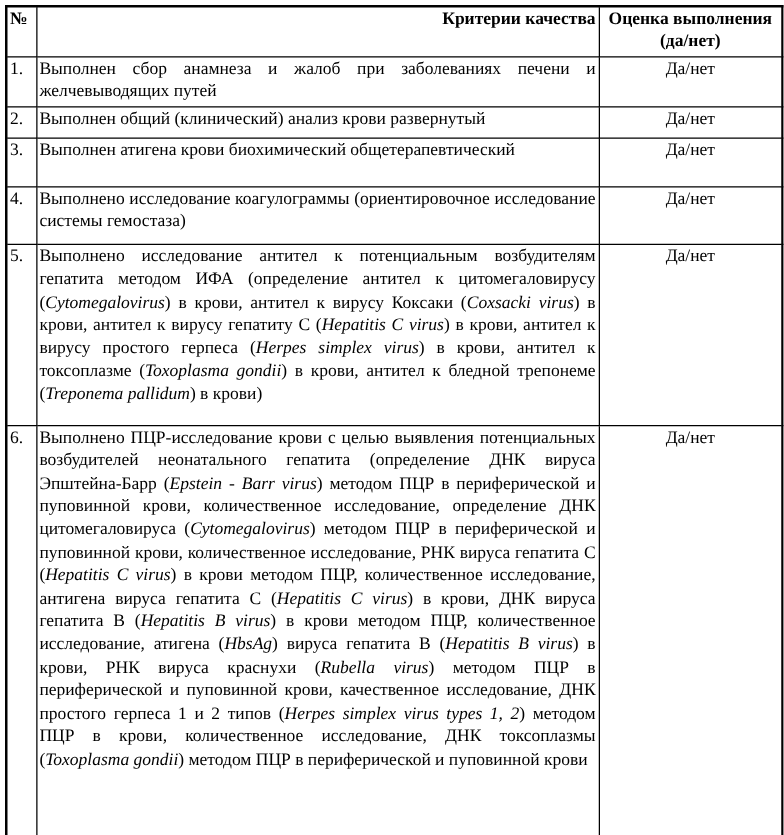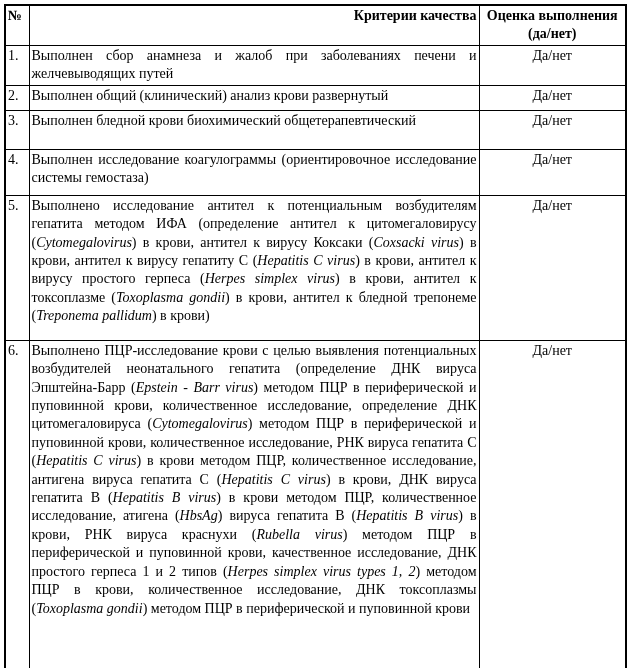--- a/index.html
+++ b/index.html
@@ -73,26 +73,26 @@
           <td class="crit"><span>Выполнен сбор анамнеза и жалоб при заболеваниях печени и желчевыводящих путей</span></td>
           <td class="score">Да/нет</td>
         </tr>
         <tr>
           <td class="num">2.</td>
           <td class="crit"><span>Выполнен общий (клинический) анализ крови развернутый</span></td>
           <td class="score">Да/нет</td>
         </tr>
         <tr>
           <td class="num">3.</td>
-          <td class="crit"><span>Выполнен бледной крови биохимический общетерапевтический</span></td>
+          <td class="crit"><span>Выполнен атигена крови биохимический общетерапевтический</span></td>
           <td class="score">Да/нет</td>
         </tr>
         <tr>
           <td class="num">4.</td>
-          <td class="crit"><span>Выполнен исследование коагулограммы (ориентировочное исследование системы гемостаза)</span></td>
+          <td class="crit"><span>Выполнено исследование коагулограммы (ориентировочное исследование системы гемостаза)</span></td>
           <td class="score">Да/нет</td>
         </tr>
         <tr>
           <td class="num">5.</td>
           <td class="crit"><span>Выполнено исследование антител к потенциальным возбудителям гепатита методом ИФА (определение антител к цитомегаловирусу (</span><em>Cytomegalovirus</em><span>) в крови, антител к вирусу Коксаки (</span><em>Coxsacki virus</em><span>) в крови, антител к вирусу гепатиту С (</span><em>Hepatitis C virus</em><span>) в крови, антител к вирусу простого герпеса (</span><em>Herpes simplex virus</em><span>) в крови, антител к токсоплазме (</span><em>Toxoplasma gondii</em><span>) в крови, антител к бледной трепонеме (</span><em>Treponema pallidum</em><span>) в крови)</span></td>
           <td class="score">Да/нет</td>
         </tr>
         <tr>
           <td class="num">6.</td>
           <td class="crit"><span>Выполнено ПЦР-исследование крови с целью выявления потенциальных возбудителей неонатального гепатита (определение ДНК вируса Эпштейна-Барр (</span><em>Epstein - Barr virus</em><span>) методом ПЦР в периферической и пуповинной крови, количественное исследование, определение ДНК цитомегаловируса (</span><em>Cytomegalovirus</em><span>) методом ПЦР в периферической и пуповинной крови, количественное исследование, РНК вируса гепатита С (</span><em>Hepatitis C virus</em><span>) в крови методом ПЦР, количественное исследование, антигена вируса гепатита С (</span><em>Hepatitis C virus</em><span>) в крови, ДНК вируса гепатита В (</span><em>Hepatitis B virus</em><span>) в крови методом ПЦР, количественное исследование, атигена (</span><em>HbsAg</em><span>) вируса гепатита В (</span><em>Hepatitis B virus</em><span>) в крови, РНК вируса краснухи (</span><em>Rubella virus</em><span>) методом ПЦР в периферической и пуповинной крови, качественное исследование, ДНК простого герпеса 1 и 2 типов (</span><em>Herpes simplex virus types 1, 2</em><span>) методом ПЦР в крови, количественное исследование, ДНК токсоплазмы (</span><em>Toxoplasma gondii</em><span>) методом ПЦР в периферической и пуповинной крови</span></td>

